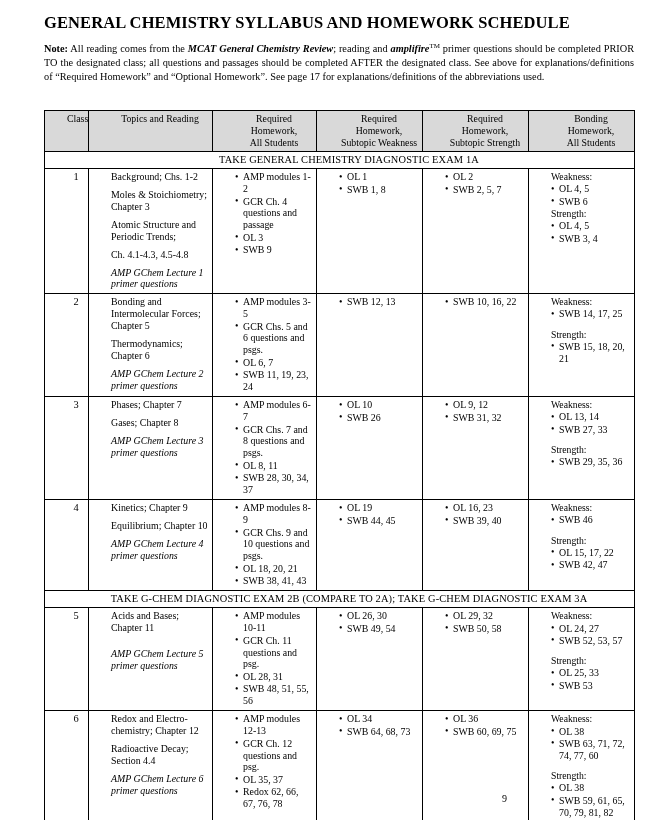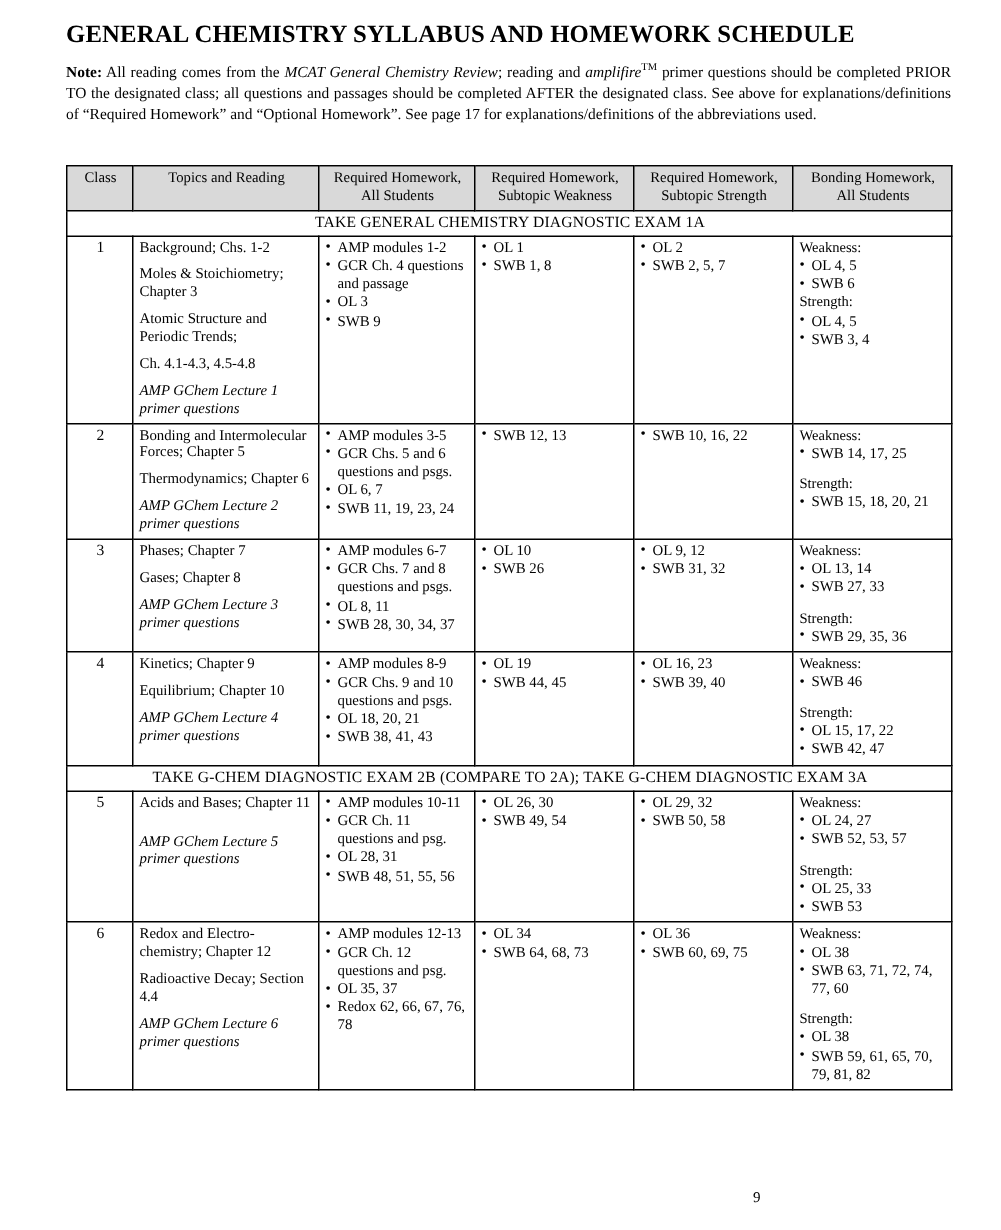--- a/index.html
+++ b/index.html
@@ -37,36 +37,36 @@
   .note {
     position: absolute;
     left: 44px;
     top: 42px;
     width: 590px;
     font-size: 10.3px;
     line-height: 1.34;
     text-align: justify;
   }
   .note b { font-weight: bold; }
-  .note i { font-style: italic; }
+  .note i { font-style: italic; font-weight: bold; }
   sup { font-size: 7px; vertical-align: super; line-height: 0; }
 
   table.sched {
     position: absolute;
     left: 44px;
     top: 110px;
     width: 590px;
     border-collapse: collapse;
     table-layout: fixed;
     font-size: 9.6px;
   }
   table.sched td, table.sched th {
     border: 1px solid #000;
     vertical-align: top;
-    padding: 2px 3px 3px 4px;
+    padding: 2px 3px 3px 22px;
     box-sizing: border-box;
   }
   thead th {
     background: #d9d9d9;
     text-align: center;
     vertical-align: middle;
     font-weight: normal;
     font-size: 9.8px;
     line-height: 1.2;
     padding: 3px 2px 4px 2px;

